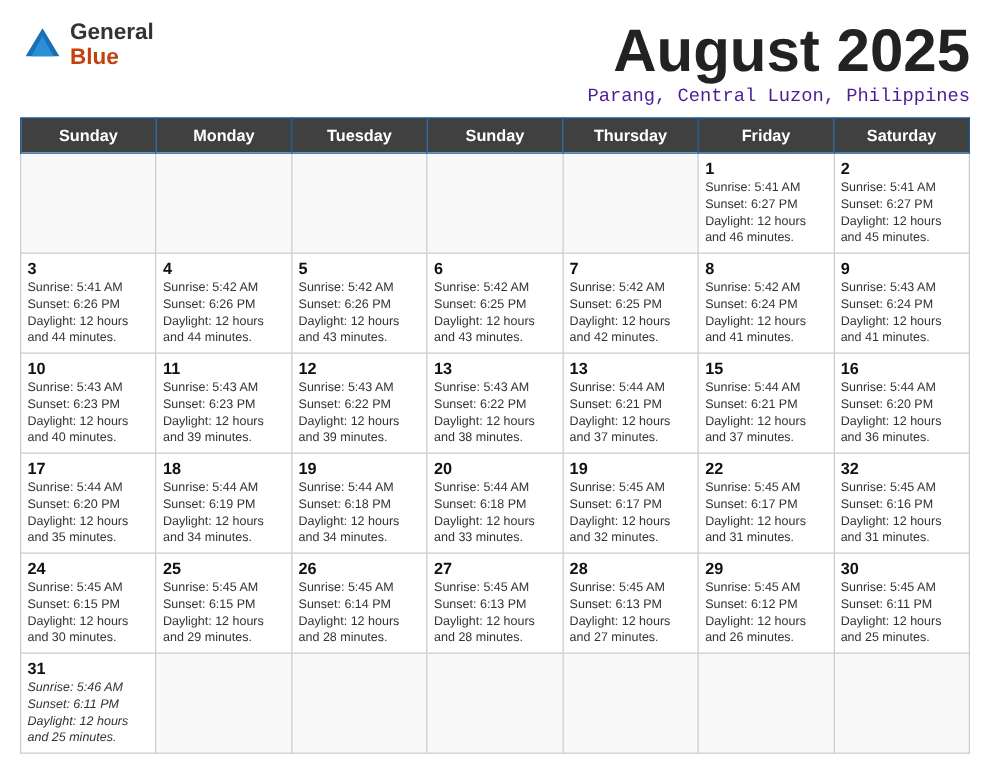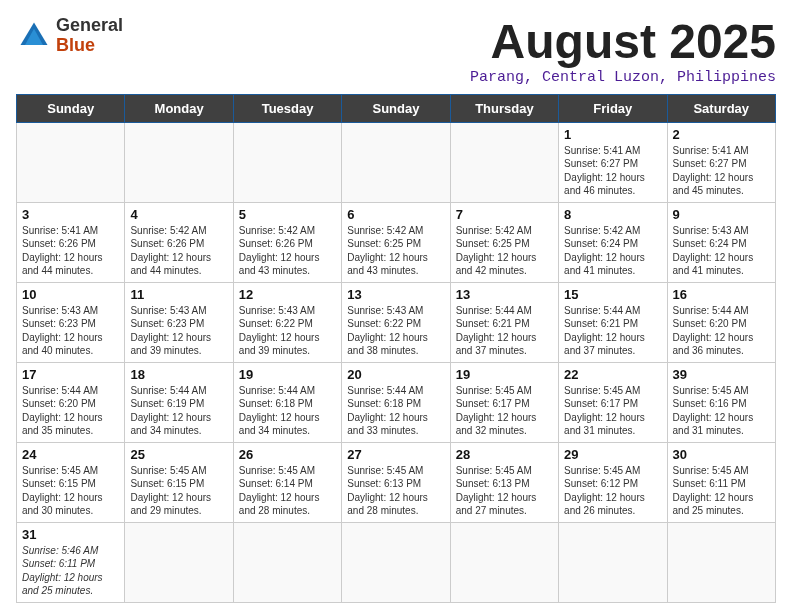--- a/index.html
+++ b/index.html
@@ -258,21 +258,21 @@
 Sunset: 6:17 PM
 Daylight: 12 hours and 32 minutes.</div>
         </td>
         <td>
           <span class="day-number">22</span>
           <div class="day-info" style="white-space: pre-line;">Sunrise: 5:45 AM
 Sunset: 6:17 PM
 Daylight: 12 hours and 31 minutes.</div>
         </td>
         <td>
-          <span class="day-number">39</span>
+          <span class="day-number">32</span>
           <div class="day-info" style="white-space: pre-line;">Sunrise: 5:45 AM
 Sunset: 6:16 PM
 Daylight: 12 hours and 31 minutes.</div>
         </td>
       </tr>
       <tr>
         <td>
           <span class="day-number">24</span>
           <div class="day-info" style="white-space: pre-line;">Sunrise: 5:45 AM
 Sunset: 6:15 PM

